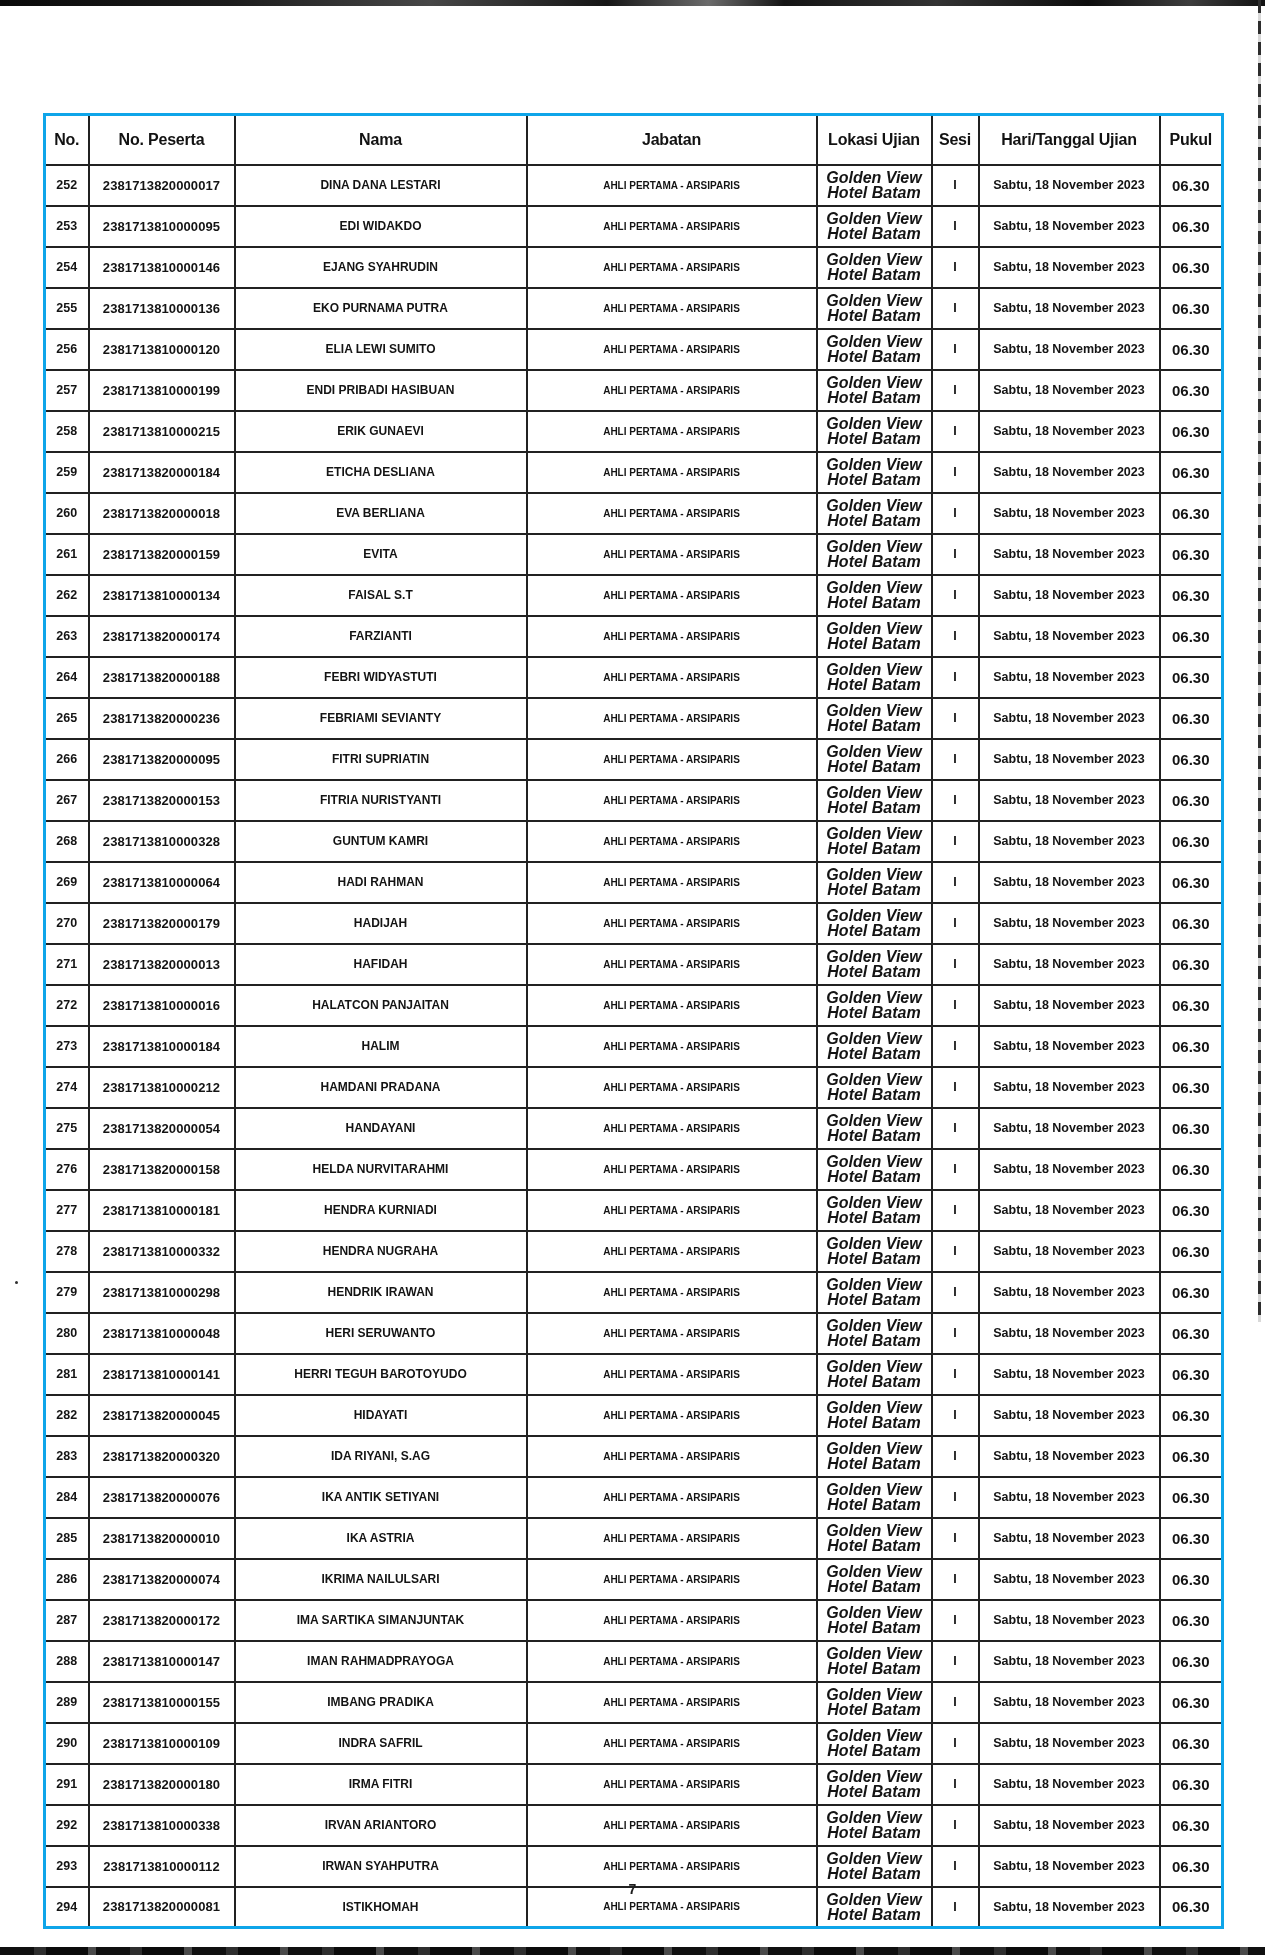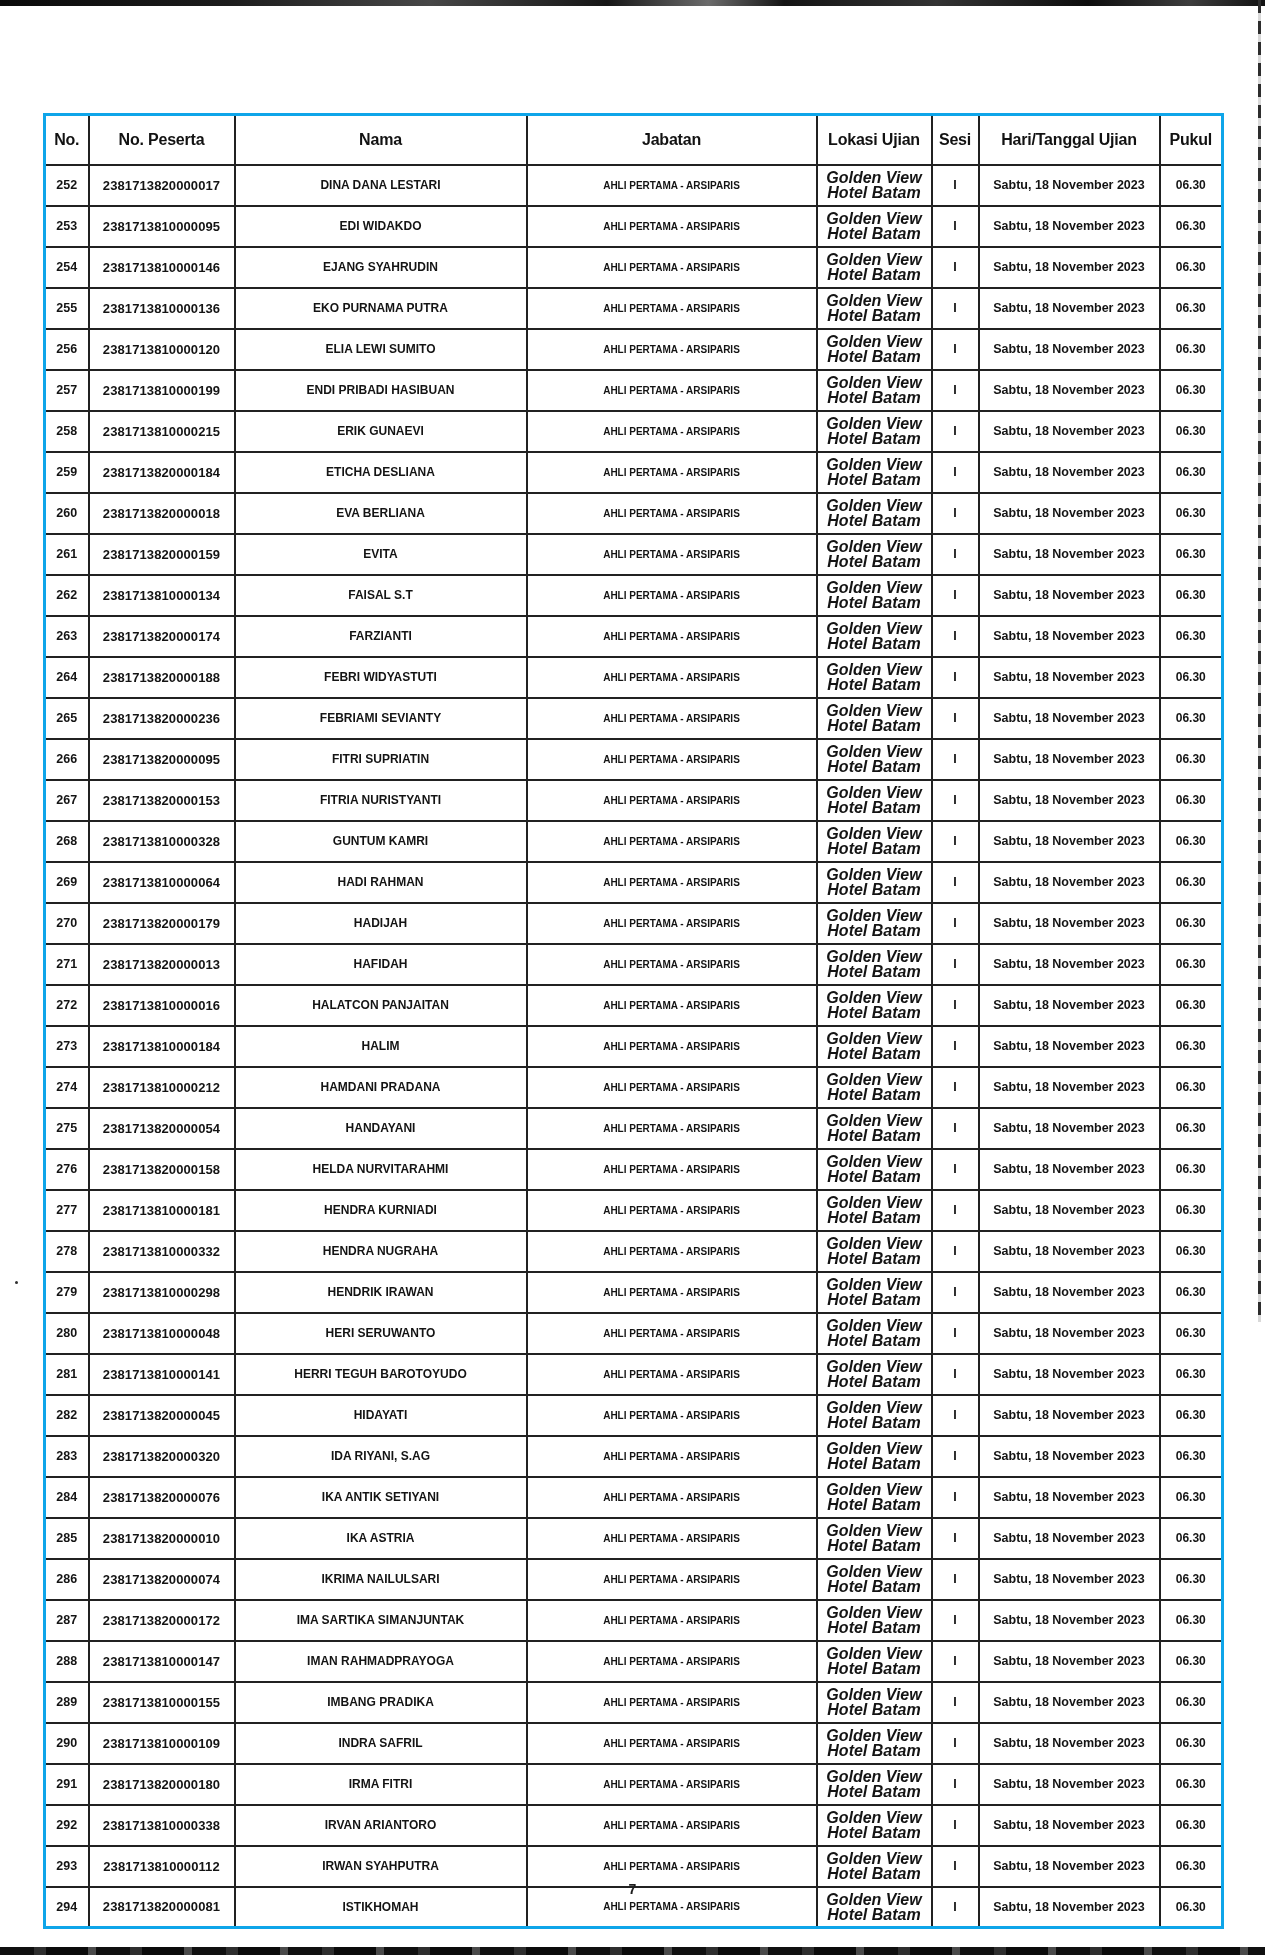--- a/index.html
+++ b/index.html
@@ -53,21 +53,21 @@
   }
   .schedule td { font-size:12.5px; font-weight:bold; }
   td.c0 { font-size:12.5px; }
   td.c1 { font-size:13px; letter-spacing:0.1px; }
   td.c2 { font-size:12px; }
   td.c3 { font-size:10px;margin-top:28px; }
   td.c4 { font-size:16px; line-height:15px;font-style:italic; }
   td.c4 div { line-height:15px; }
   td.c5 { font-size:12.5px; }
   td.c6 { font-size:12.5px;margin-left:46px; }
-  td.c7 { font-size:12px; }
+  td.c7 { font-size:15px; }
 
   .page-number {
     position:absolute; top:1881px; left:0; width:1265px;
     text-align:center;
     font-size:14px; font-weight:bold; color:#1c1c1c;
   }
 </style>
 </head>
 <body>
 

